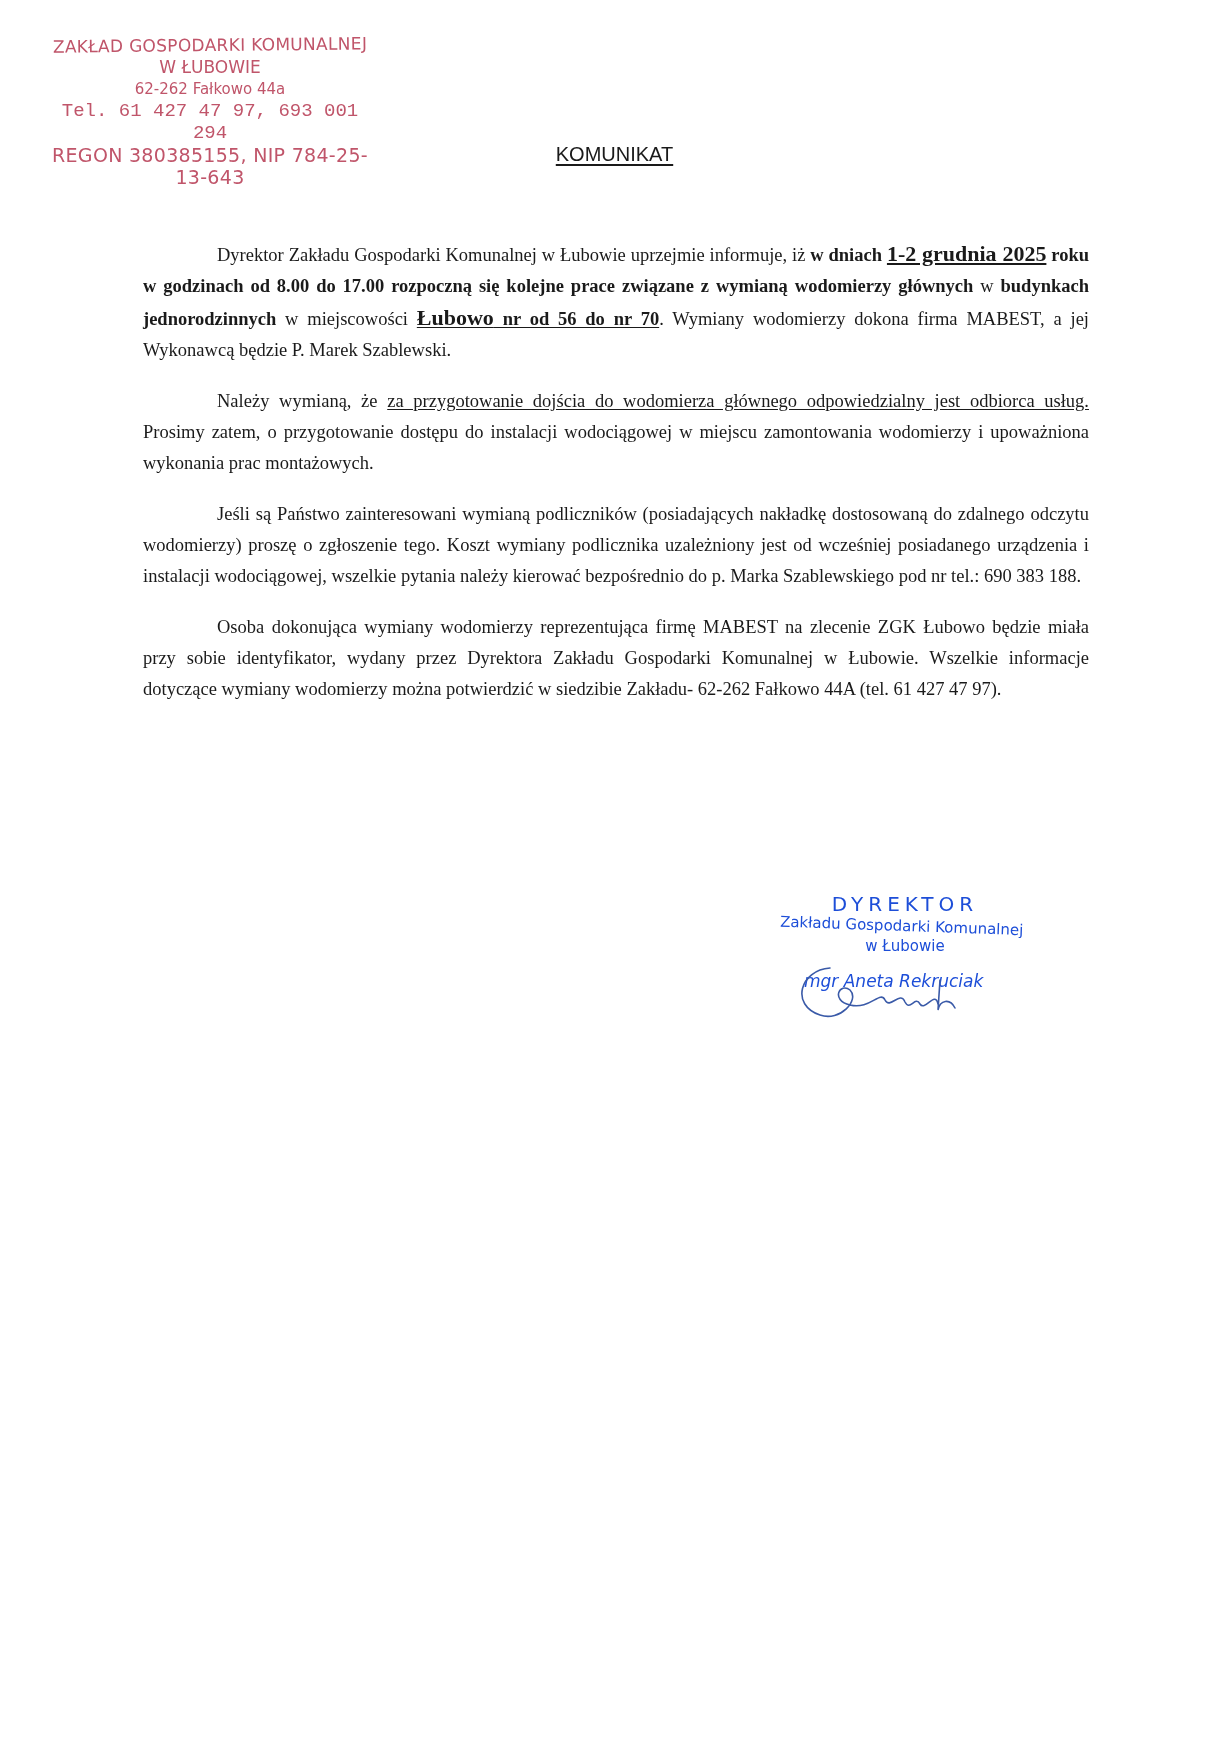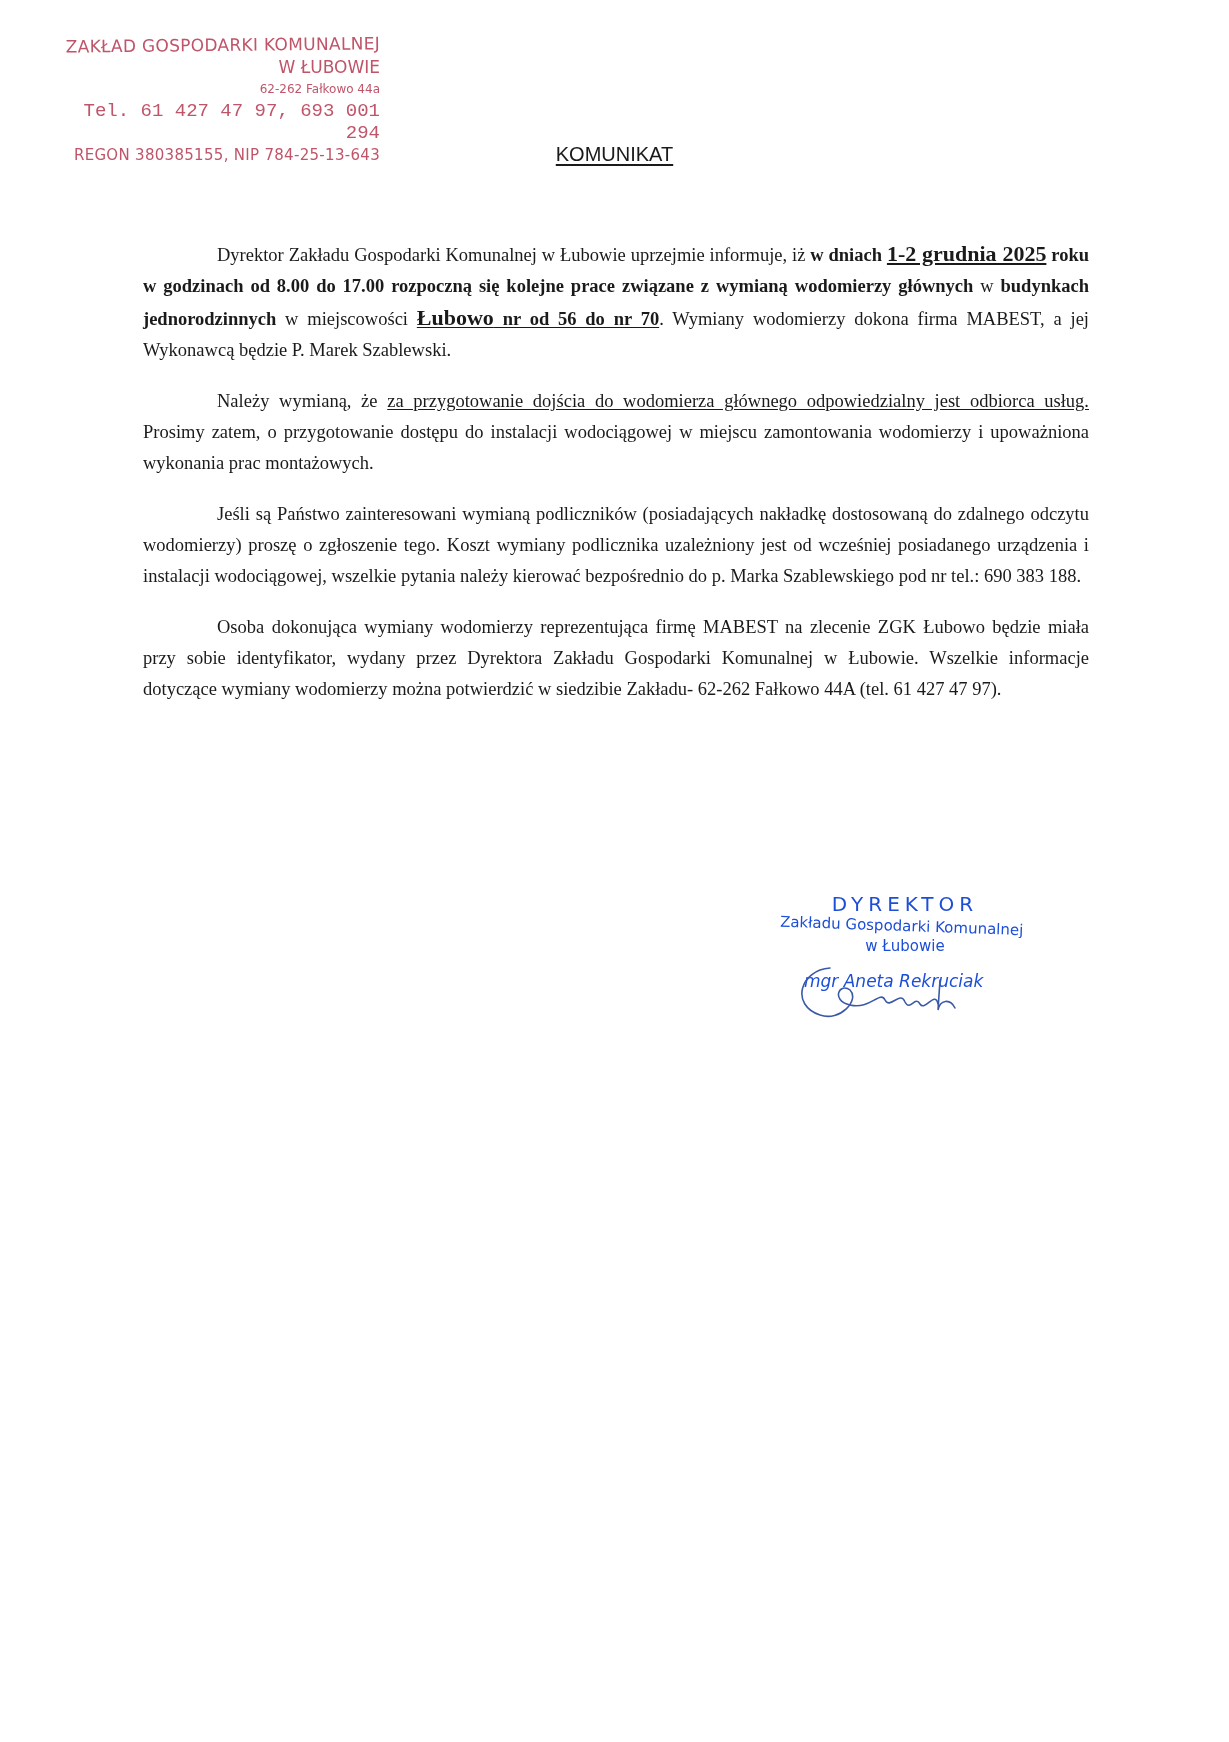--- a/index.html
+++ b/index.html
@@ -1,22 +1,22 @@
 <!DOCTYPE html>
 <html><head>
 <meta charset="utf-8">
 <style>
   html, body { margin: 0; padding: 0; background: #ffffff; }
   body { width: 1229px; height: 1742px; position: relative; overflow: hidden; font-family: "Liberation Sans", sans-serif; color: #1a1a1a; }
-  .stamp { position: absolute; left: 40px; top: 34px; width: 340px; text-align: right; color: #c0556a; font-family: "DejaVu Sans", sans-serif; line-height: 22px; }
+  .stamp { position: absolute; left: 40px; top: 34px; width: 340px; text-align: center; color: #c0556a; font-family: "DejaVu Sans", sans-serif; line-height: 22px; }
   .stamp .l1 { font-size: 17px; letter-spacing: 0.3px; transform: rotate(-0.6deg); }
   .stamp .l2 { font-size: 17px; }
-  .stamp .l3 { font-size: 12px; }
+  .stamp .l3 { font-size: 15px; }
   .stamp .l4 { font-size: 19px; font-family: Liberation Mono, monospace; }
-  .stamp .l5 { font-size: 15px; letter-spacing: 0.3px; }
+  .stamp .l5 { font-size: 19px; letter-spacing: 0.3px; }
   .title { position: absolute; left: 0; width: 1229px; top: 143px; text-align: center; font-size: 20px; }
   .title span { text-decoration: underline; text-underline-offset: 3px; }
   .body { position: absolute; left: 143px; top: 238px; width: 946px; font-family: Liberation Serif, serif; font-size: 18.5px; line-height: 31px; text-align: justify; }
   .para { margin: 0 0 20px 0; text-indent: 74px; }
   .para b { font-weight: bold; }
   .u { text-decoration: underline; text-underline-offset: 2px; }
   .big { font-size: 22px; }
   .sig { position: absolute; left: 780px; top: 892px; width: 250px; color: #1d4ed8; font-family: "DejaVu Sans", sans-serif; }
   .sig .d { text-align: center; font-size: 20px; letter-spacing: 5px; line-height: 24px; }
   .sig .z { font-size: 15px; line-height: 20px; transform: rotate(2deg); }

